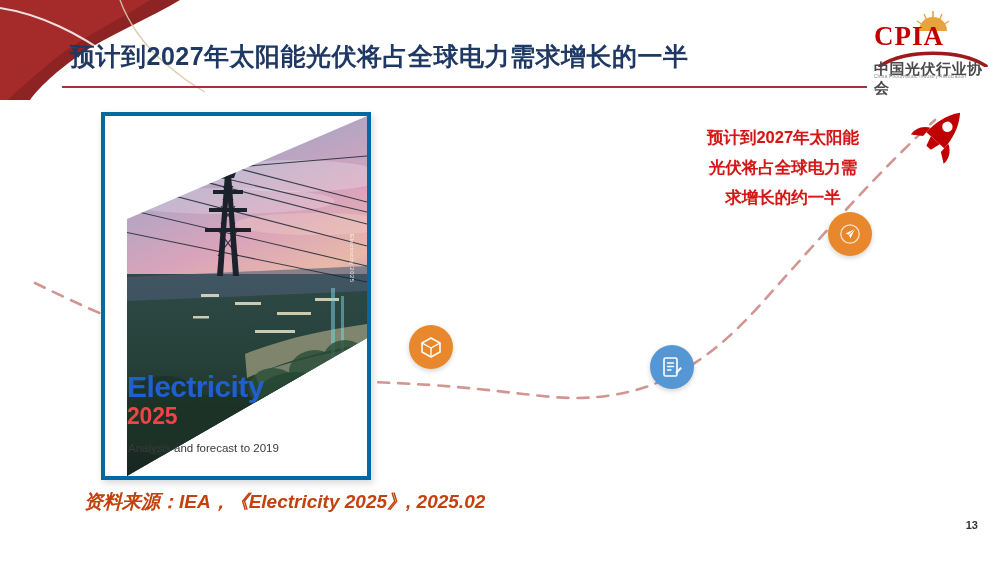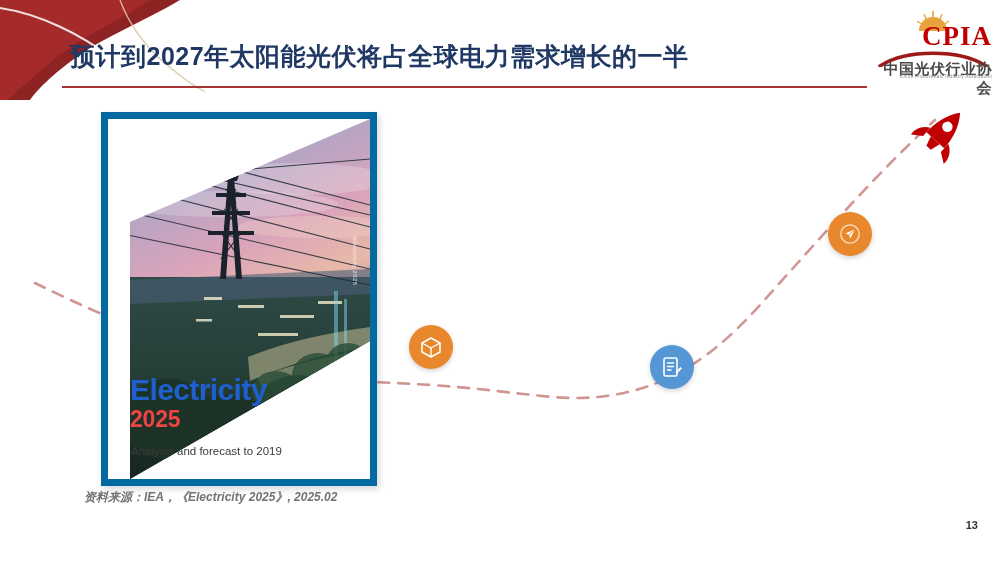--- a/index.html
+++ b/index.html
@@ -46,21 +46,21 @@
     background: #A83232;
   }
 
   
   .logo {
     position: absolute;
     right: 8px;
     top: 4px;
     width: 118px;
     height: 84px;
-    text-align: right;
+    text-align: left;
   }
   .logo-sun {
     position: absolute;
     left: 50%;
     top: 6px;
     transform: translateX(-50%);
     width: 48px;
     height: 22px;
   }
   .logo-cpia {
@@ -99,21 +99,21 @@
   }
 
   
   .book {
     position: absolute;
     left: 101px;
     top: 112px;
     width: 262px;
     height: 360px;
     background: #ffffff;
-    border: 7px solid #0369a1;
+    border: 4px solid #0369a1;
     box-shadow: 2px 3px 7px rgba(0,0,0,0.16);
     overflow: hidden;
   }
   .book-photo {
     position: absolute;
     left: 0; top: 0;
     width: 262px; height: 360px;
   }
   .book-iea {
     position: absolute;
@@ -190,24 +190,24 @@
     text-align: center;
     white-space: pre-line;
     text-shadow: 0 0 1px rgba(211,23,23,0.25);
   }
 
   
   .source {
     position: absolute;
     left: 84px;
     top: 489px;
-    font-size: 12px;
+    font-size: 19px;
     font-weight: bold;
     font-style: italic;
-    color: #737373;
+    color: #c2410c;
     white-space: nowrap;
   }
 
   
   .pagenum {
     position: absolute;
     right: 22px;
     top: 519px;
     font-size: 11px;
     font-weight: bold;
@@ -366,18 +366,21 @@
     </svg>
     <div class="book-iea">iea</div>
     <div class="book-spine-text">Electricity 2025</div>
     <div class="book-title">Electricity</div>
     <div class="book-year">2025</div>
     <div class="book-sub">Analysis and forecast to 2019</div>
   </div>
 
 
 
+  <div class="callout" style="left:678px;top:122px;width:210px;">预计到2027年太阳能
+光伏将占全球电力需
+求增长的约一半</div>
 
   <div class="source">资料来源：IEA，《Electricity 2025》, 2025.02</div>
 
   <div class="pagenum">13</div>
 
 </div>
 
 </body></html>

